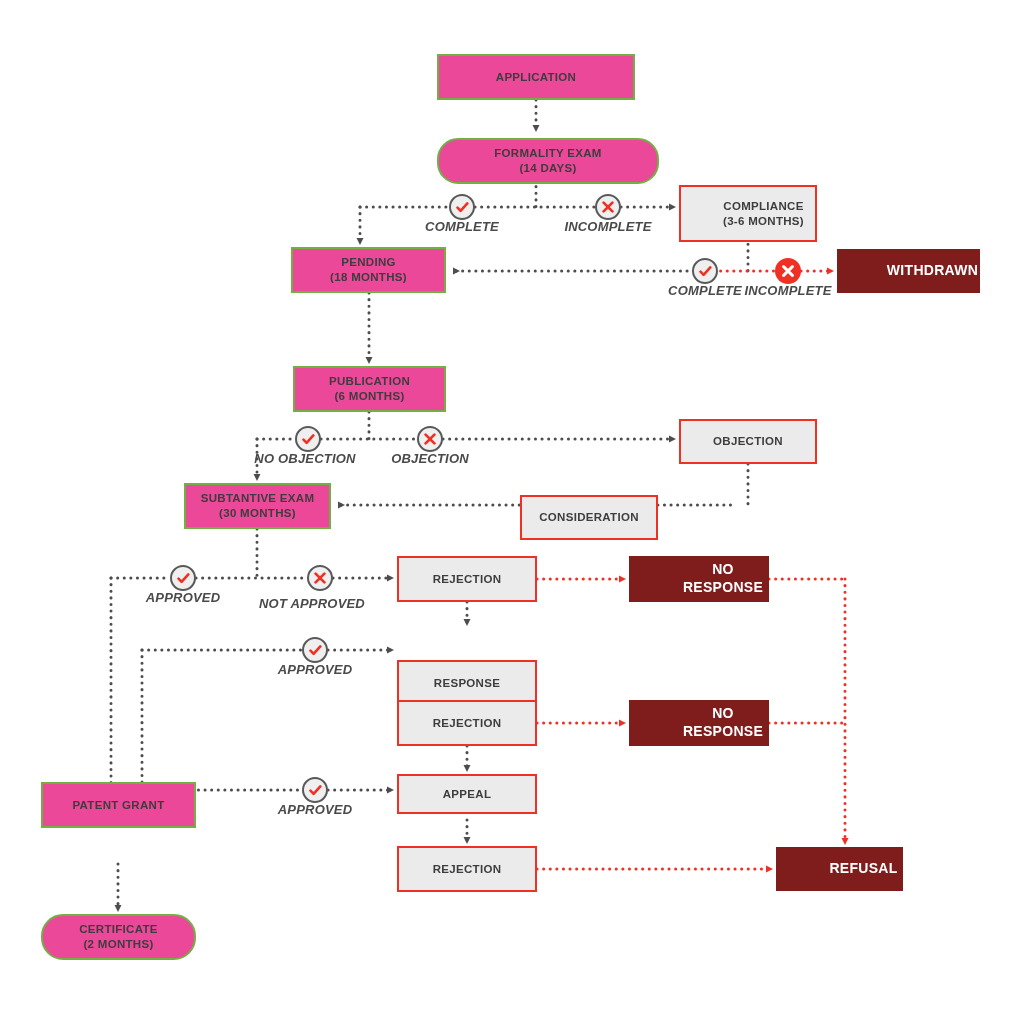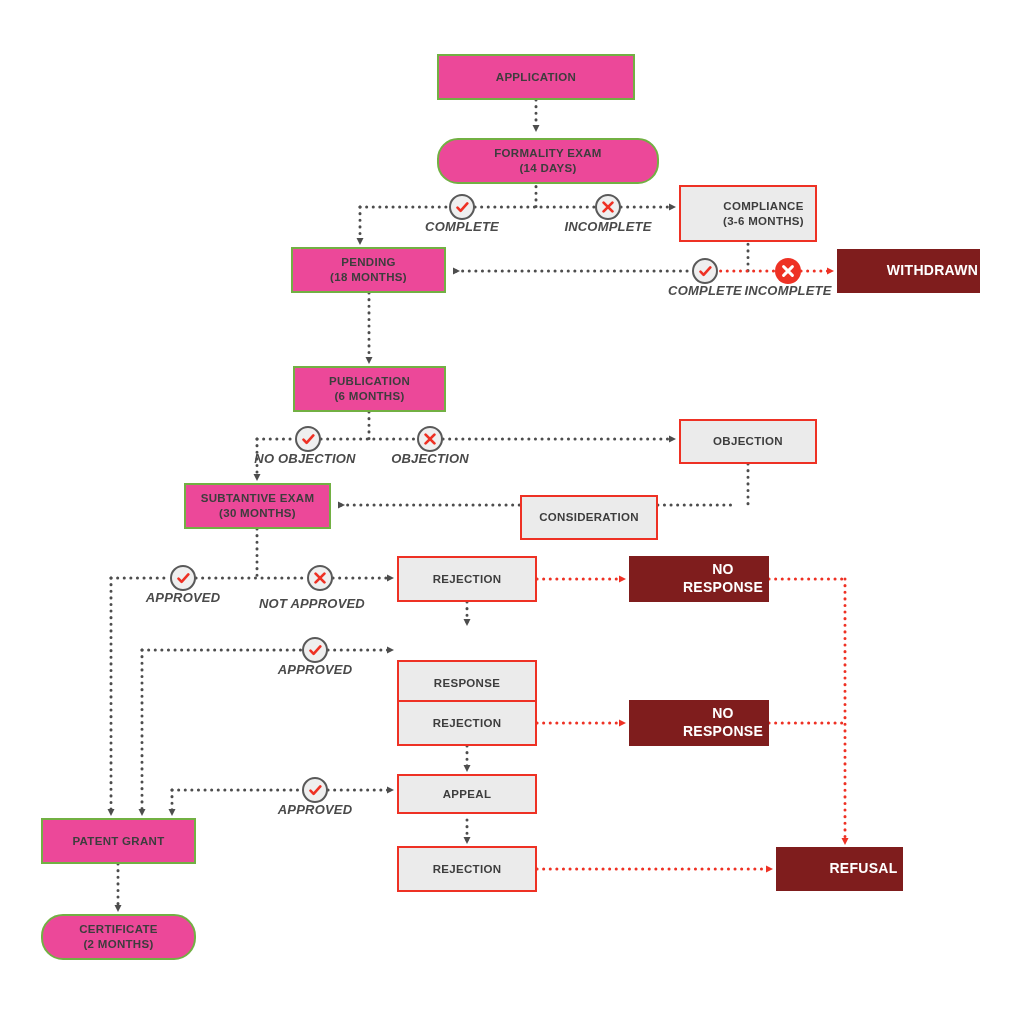--- a/index.html
+++ b/index.html
@@ -216,21 +216,21 @@
   </div>
 
   <div class="node node-solid-red" style="left:629px; top:700px; width:140px; height:46px;">
     <span class="node-label">NO RESPONSE</span>
   </div>
 
   <div class="node node-red" style="left:397px; top:774px; width:140px; height:40px;text-align:center;">
     <span class="node-label">APPEAL</span>
   </div>
 
-  <div class="node node-green" style="left:41px; top:818px; width:155px; height:46px;">
+  <div class="node node-green" style="left:41px; top:782px; width:155px; height:46px;">
     <span class="node-label">PATENT GRANT</span>
   </div>
 
   <div class="node node-red" style="left:397px; top:846px; width:140px; height:46px;">
     <span class="node-label">REJECTION</span>
   </div>
 
   <div class="node node-solid-red" style="left:776px; top:847px; width:127px; height:44px;">
     <span class="node-label">REFUSAL</span>
   </div>

